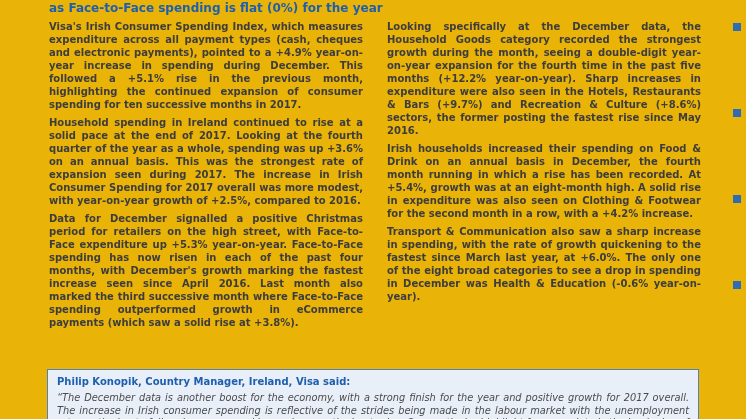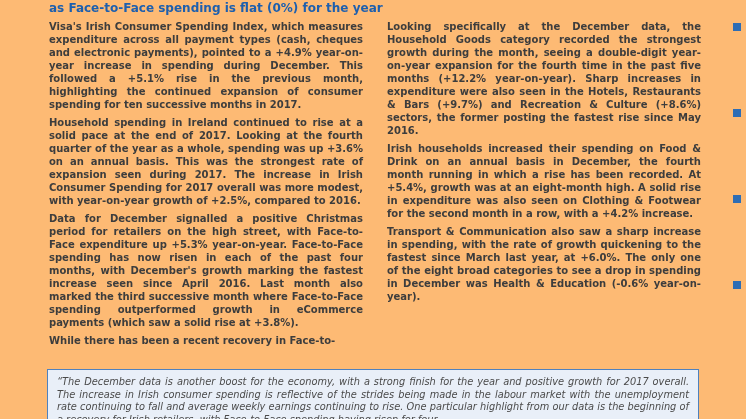--- a/index.html
+++ b/index.html
@@ -1,20 +1,20 @@
 <!DOCTYPE html>
 <html><head>
 <meta charset="utf-8">
 <style>
   html, body { margin: 0; padding: 0; background: #ffffff; }
   .page {
     position: relative;
     width: 746px;
     height: 419px;
-    background: #fdba74;
+    background: #eab308;
     overflow: hidden;
     font-family: "DejaVu Sans", "Liberation Sans", sans-serif;
     color: #3d3d3d;
   }
   .headline {
     margin: 0;
     padding: 1px 0 6px 0;
     position: absolute;
     left: 49px;
     top: 0;
@@ -83,30 +83,30 @@
 
 <div class="page">
 
   <h1 class="headline">as Face-to-Face spending is flat (0%) for the year</h1>
 
   <div class="columns">
     <div class="col">
       <p>Visa's Irish Consumer Spending Index, which measures expenditure across all payment types (cash, cheques and electronic payments), pointed to a +4.9% year-on-year increase in spending during December. This followed a +5.1% rise in the previous month, highlighting the continued expansion of consumer spending for ten successive months in 2017.</p>
       <p>Household spending in Ireland continued to rise at a solid pace at the end of 2017. Looking at the fourth quarter of the year as a whole, spending was up +3.6% on an annual basis. This was the strongest rate of expansion seen during 2017. The increase in Irish Consumer Spending for 2017 overall was more modest, with year-on-year growth of +2.5%, compared to 2016.</p>
       <p>Data for December signalled a positive Christmas period for retailers on the high street, with Face-to-Face expenditure up +5.3% year-on-year. Face-to-Face spending has now risen in each of the past four months, with December's growth marking the fastest increase seen since April 2016. Last month also marked the third successive month where Face-to-Face spending outperformed growth in eCommerce payments (which saw a solid rise at +3.8%).</p>
-      <p>While there has been a recent recovery in Face-to-</p>
     </div>
     <div class="col">
       <p>Looking specifically at the December data, the Household Goods category recorded the strongest growth during the month, seeing a double-digit year-on-year expansion for the fourth time in the past five months (+12.2% year-on-year). Sharp increases in expenditure were also seen in the Hotels, Restaurants &amp; Bars (+9.7%) and Recreation &amp; Culture (+8.6%) sectors, the former posting the fastest rise since May 2016.</p>
       <p>Irish households increased their spending on Food &amp; Drink on an annual basis in December, the fourth month running in which a rise has been recorded. At +5.4%, growth was at an eight-month high. A solid rise in expenditure was also seen on Clothing &amp; Footwear for the second month in a row, with a +4.2% increase.</p>
       <p>Transport &amp; Communication also saw a sharp increase in spending, with the rate of growth quickening to the fastest since March last year, at +6.0%. The only one of the eight broad categories to see a drop in spending in December was Health &amp; Education (-0.6% year-on-year).</p>
     </div>
   </div>
 
   <div class="quote-box">
+    <p class="quote-heading">Philip Konopik, Country Manager, Ireland, Visa said:</p>
     <p class="quote-text">“The December data is another boost for the economy, with a strong finish for the year and positive growth for 2017 overall. The increase in Irish consumer spending is reflective of the strides being made in the labour market with the unemployment rate continuing to fall and average weekly earnings continuing to rise. One particular highlight from our data is the beginning of a recovery for Irish retailers, with Face-to-Face spending having risen for four</p>
   </div>
 
   <div class="marker m1"></div>
   <div class="marker m2"></div>
   <div class="marker m3"></div>
   <div class="marker m4"></div>
 
 </div>
 

